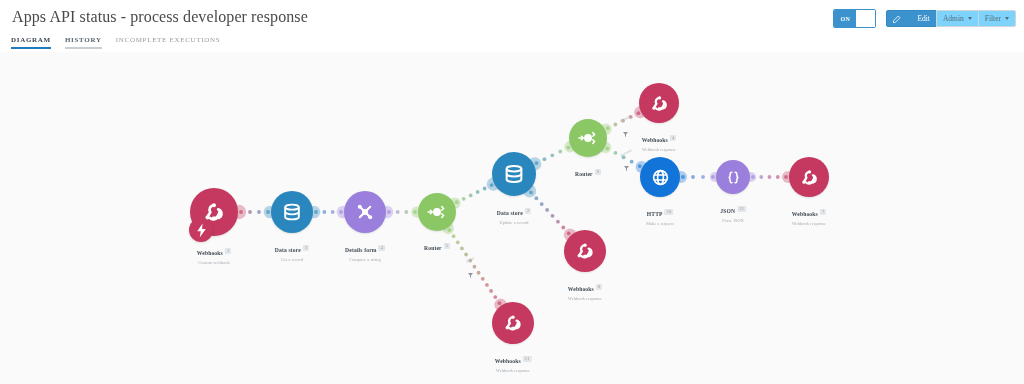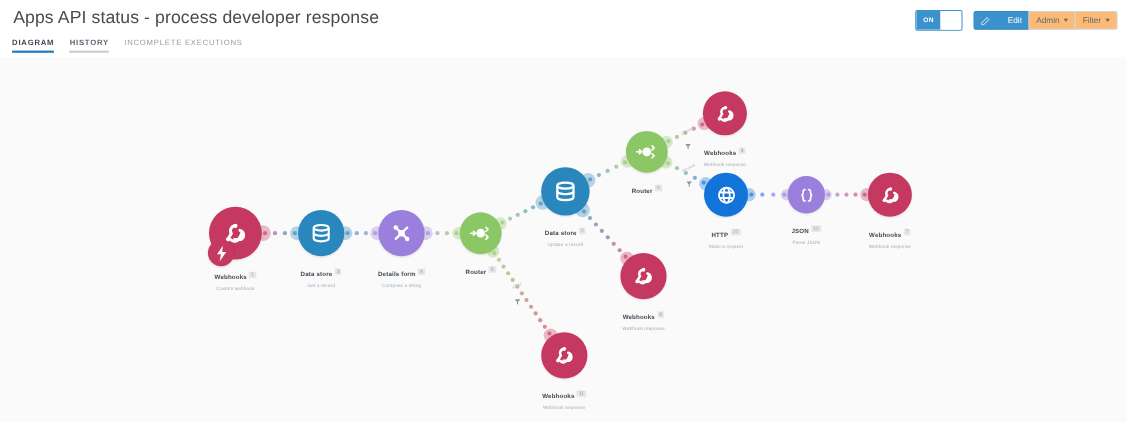--- a/index.html
+++ b/index.html
@@ -2,21 +2,21 @@
 <html><head>
 <meta charset="utf-8">
 <style>
   html,body{margin:0;padding:0;}
   body{
     width:1024px;height:384px;overflow:hidden;
     background:#fafafa;
     font-family:"Liberation Sans","DejaVu Sans",sans-serif;
     -webkit-font-smoothing:antialiased;
   }
-  .app{position:relative;width:1024px;height:296px;}
+  .app{position:relative;width:1024px;height:296px;font-family:Liberation Serif, serif;}
 
   
   .header{
     position:absolute;left:0;top:0;width:1024px;height:52px;
     background:#ffffff;box-sizing:border-box;
   }
   .page-title{
     position:absolute;left:12px;top:8px;
     font-size:16px;color:#4a4a4a;font-weight:400;letter-spacing:.1px;
     white-space:nowrap;
@@ -42,21 +42,21 @@
   }
   .toggle .on{
     background:#3c92cc;color:#fff;font-size:6px;font-weight:bold;letter-spacing:.4px;
     display:flex;align-items:center;justify-content:center;width:22px;
   }
   .toggle .knob{background:#ffffff;width:19px;}
   .btn-group{display:flex;align-items:stretch;height:17px;}
   .btn{
     display:flex;align-items:center;gap:3px;
     font-size:7.5px;padding:0 6px;border:1px solid #cfd6db;
-    background:#fdba74;color:#5a6b78;white-space:nowrap;cursor:pointer;
+    background:#7dd3fc;color:#5a6b78;white-space:nowrap;cursor:pointer;
   }
   .btn + .btn{margin-left:-1px;}
   .btn.primary{background:#3c92cc;border-color:#3688c2;color:#ffffff;gap:16px;}
   .btn:first-child{border-radius:2px 0 0 2px;}
   .btn:last-child{border-radius:0 2px 2px 0;}
   .caret{
     width:0;height:0;border-left:2.5px solid transparent;border-right:2.5px solid transparent;
     border-top:3px solid currentColor;display:inline-block;margin-left:1px;
   }
   .edit-ico{display:inline-block;width:8px;height:8px;}

